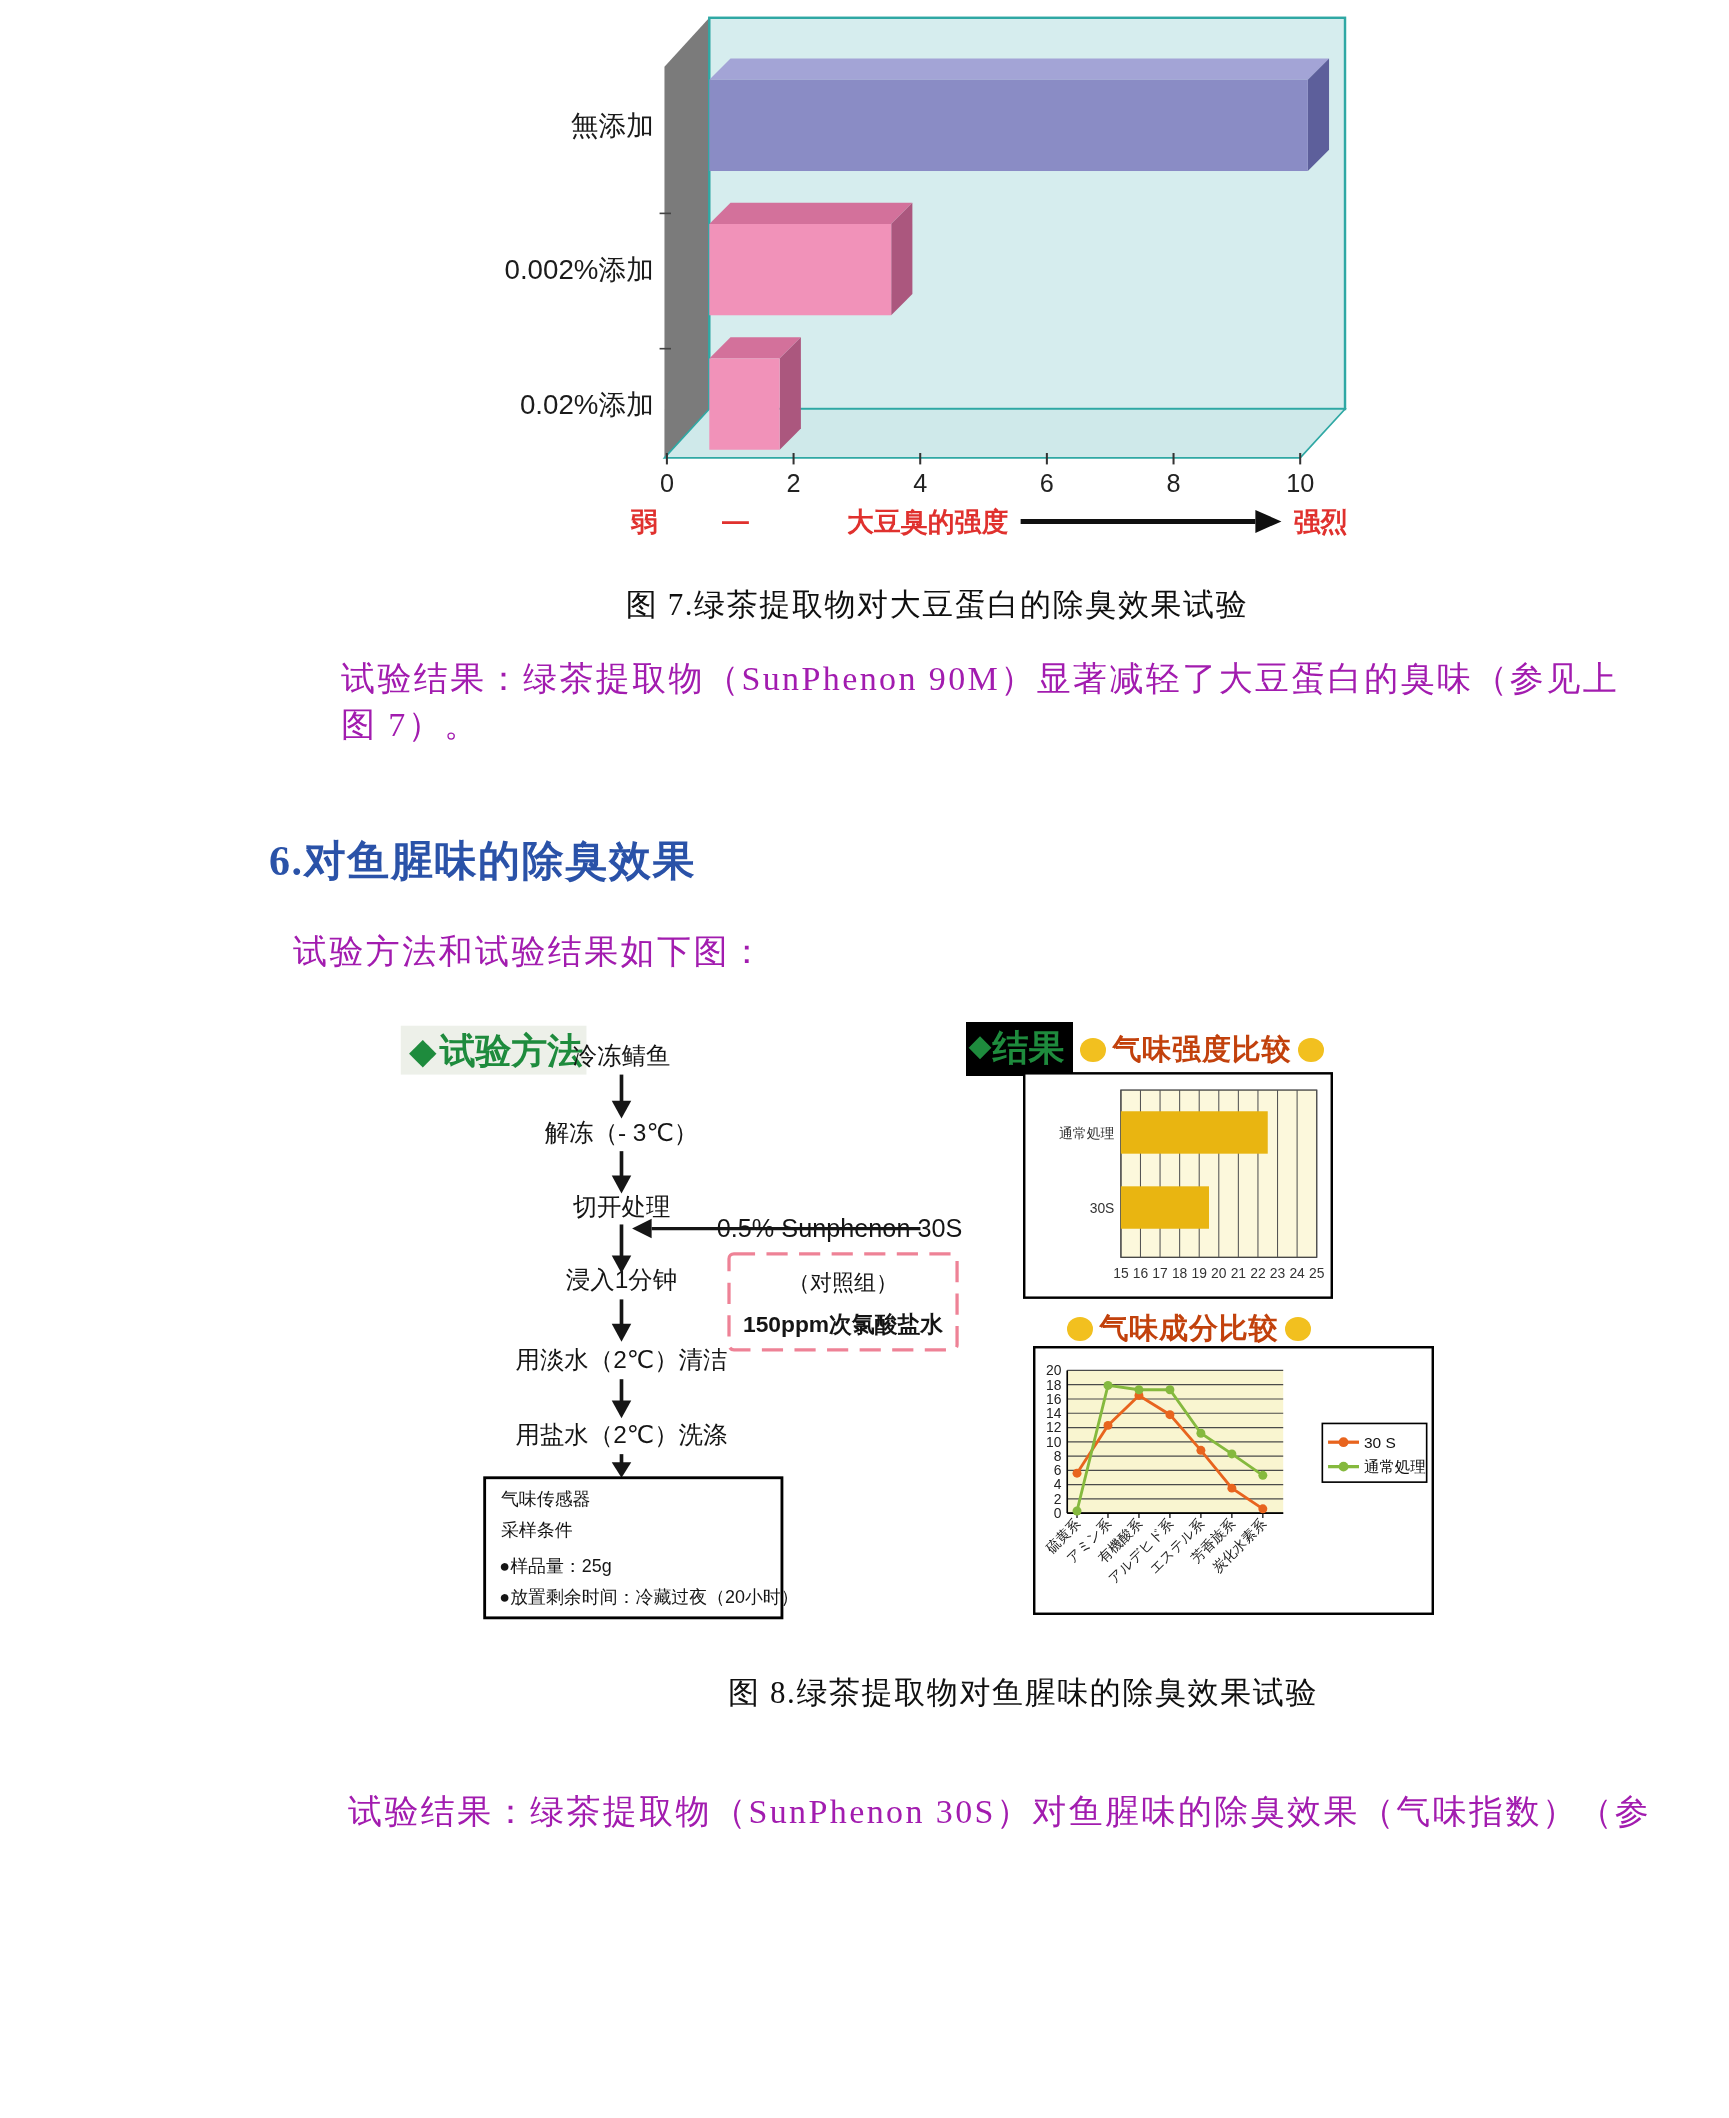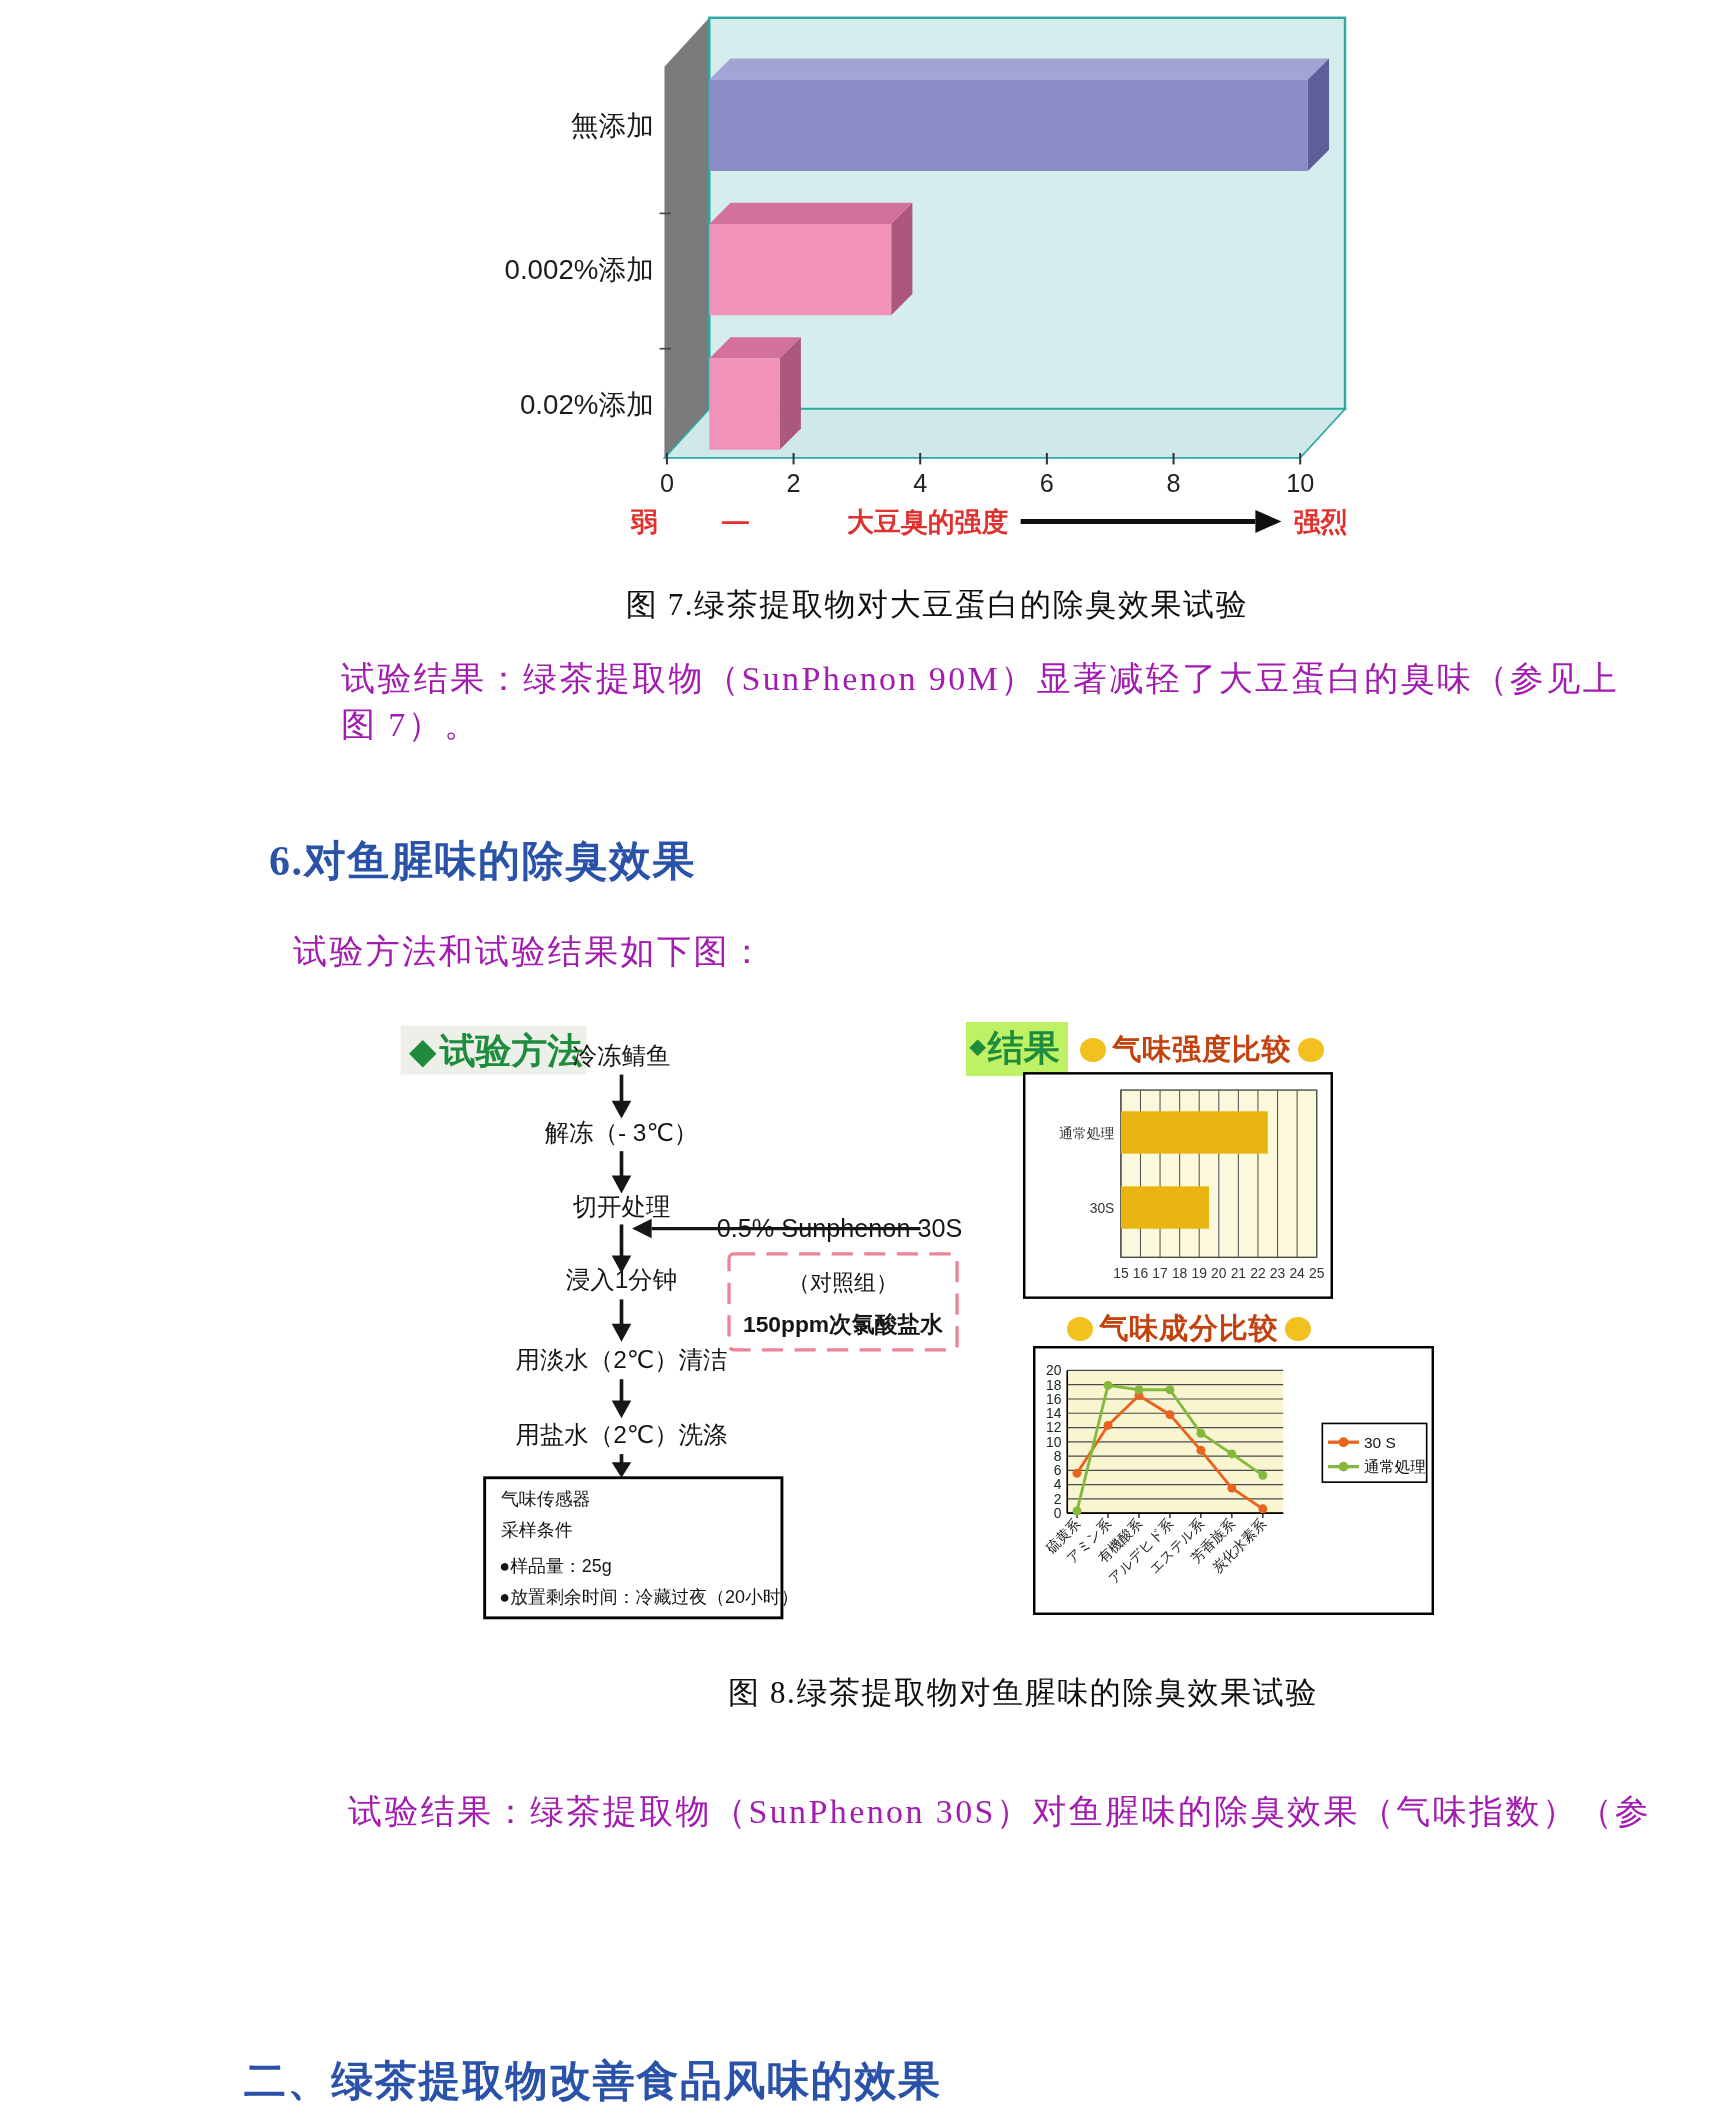--- a/index.html
+++ b/index.html
@@ -4,22 +4,22 @@
 <style>
   * { margin:0; padding:0; box-sizing:border-box; }
   body { background:#ffffff; }
   #page { position:relative; width:1730px; height:2119px; background:#ffffff; overflow:hidden;
           font-family:"Liberation Serif","DejaVu Serif",serif; color:#111;padding-left:44px; }
   .abs { position:absolute; }
   .sans  { font-family:"Liberation Sans","DejaVu Sans",sans-serif; }
   .caption { font-size:31px; text-align:center; color:#101010; letter-spacing:1.6px;margin-top:36px; }
   .para { font-size:34px; color:#a21caf; letter-spacing:2.4px; }
   .h-blue { font-size:42px; font-weight:bold; color:#2a52a8; letter-spacing:1.6px; }
-  .green-head { font-family:Liberation Mono, monospace; font-weight:bold;
-                color:#1e8b3d; background:#bef264; padding:1.6px 8.1px 3.3px 3.3px; display:inline-block; }
+  .green-head { font-family:Liberation Sans, sans-serif; font-weight:bold;
+                color:#1e8b3d; background:#000000; padding:1.6px 8.1px 3.3px 3.3px; display:inline-block; }
   .green-head .gh-icon { font-size:28px; vertical-align:4.9px; margin-right:1.6px; }
   .green-head .gh-text { font-size:36px; }
   .dot-title { display:flex; align-items:center; gap:6.5px;
                font-family:"Liberation Sans","DejaVu Sans",sans-serif; }
   .dot-title .dt-text { font-size:29px; font-weight:bold; color:#c2410c; letter-spacing:0.8px; }
   .dot { width:26px; height:24.4px; border-radius:50%; background:#f2c01f; display:inline-block; }
   svg text { font-family:"Liberation Sans","DejaVu Sans",sans-serif; }
   svg .flow-step { font-size:30px; fill:#151515; }
   svg .box-line { font-size:22px; fill:#151515; }
 </style>
@@ -229,15 +229,14 @@
       <text x="406" y="125" font-size="19" fill="#111">30 S</text>
       <line x1="362" y1="148" x2="400" y2="148" stroke="#85b93e" stroke-width="4"></line>
       <circle cx="381" cy="148" r="6" fill="#85b93e"></circle>
       <text x="406" y="155" font-size="19" fill="#111">通常処理</text>
     </svg>
 
   <div class="abs caption" style="left:534px;top:1636px;width:978px">图 8.绿茶提取物对鱼腥味的除臭效果试验</div>
 
   <div class="abs para" style="left:348px;top:1789px;width:1344px">试验结果：绿茶提取物（SunPhenon 30S）对鱼腥味的除臭效果（气味指数）（参</div>
 
-  <div class="abs h-blue" style="left:244px;top:2053px">二、绿茶提取物改善食品风味的效果</div>
 </div>
 
 
 </body></html>

